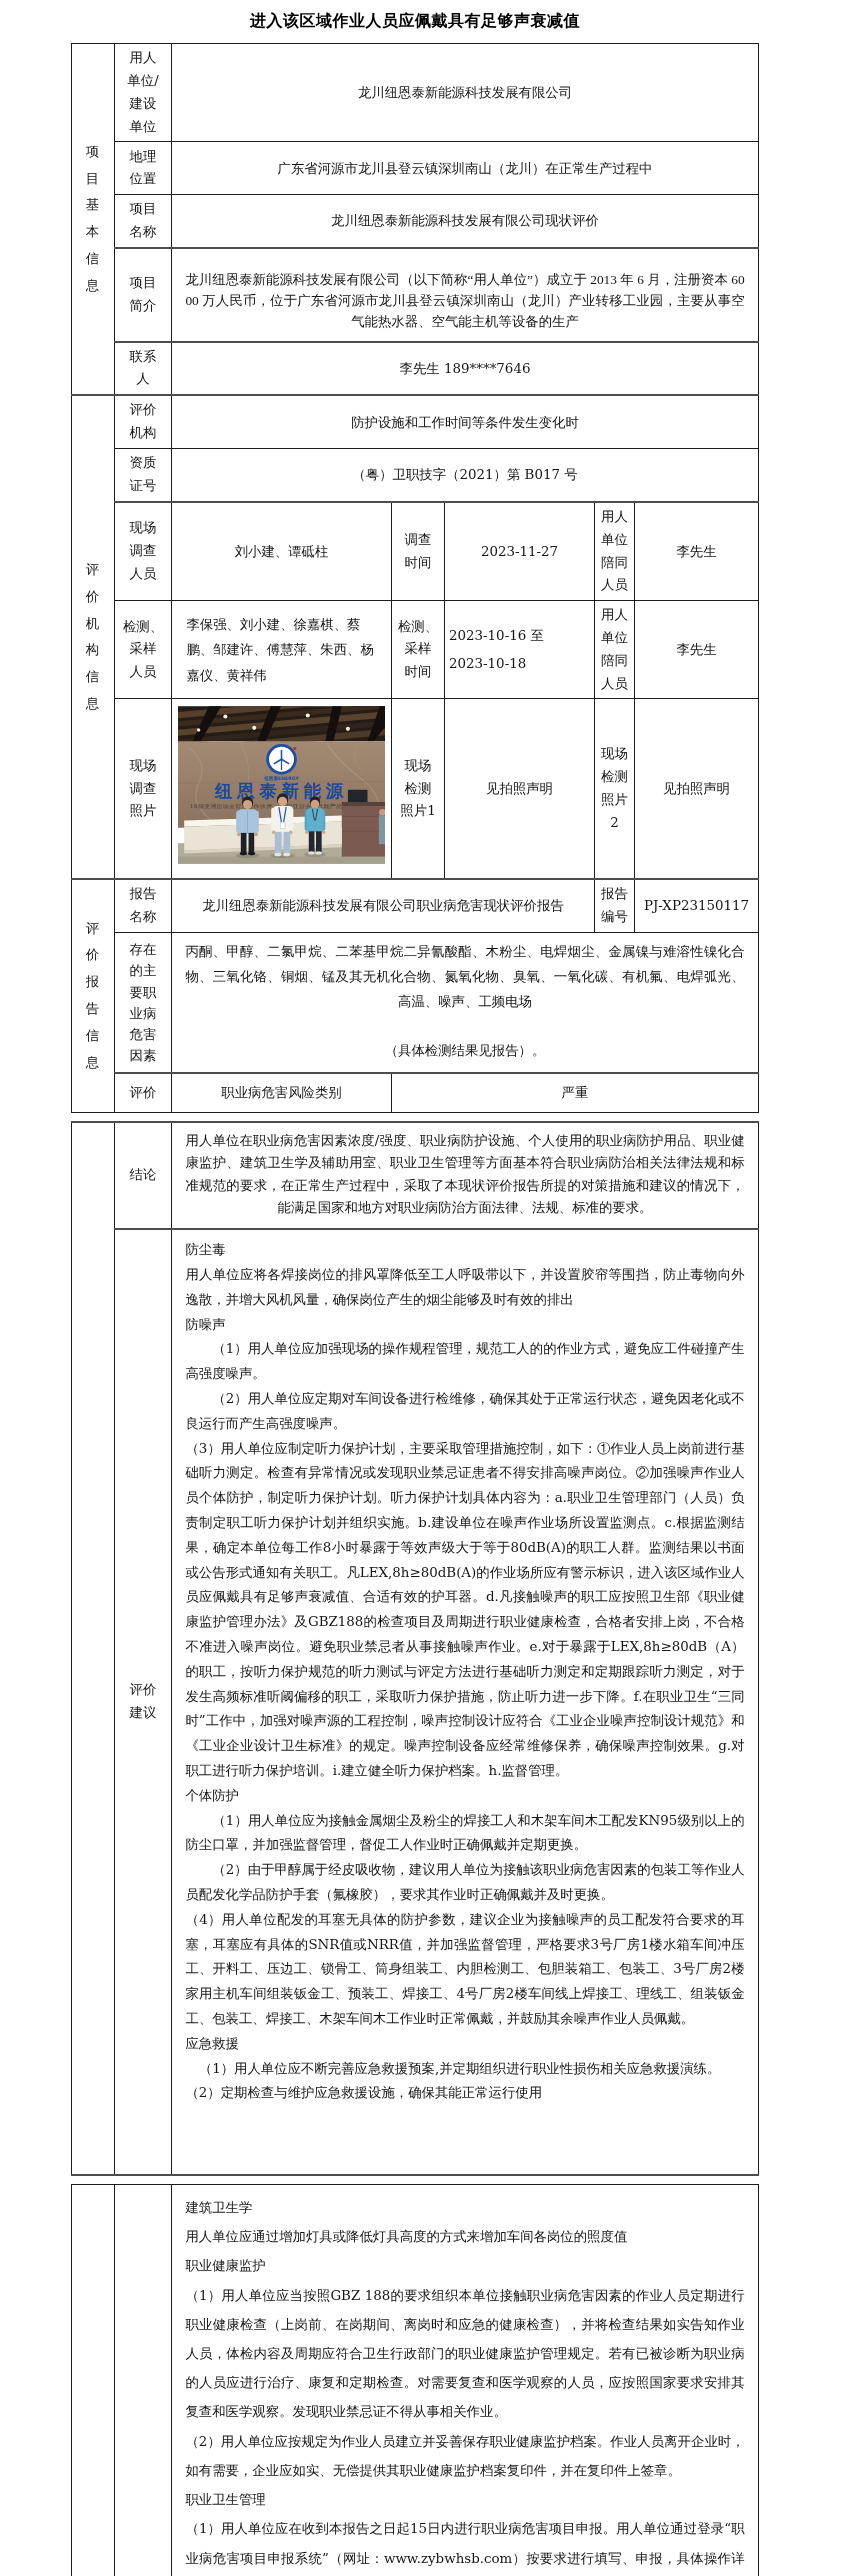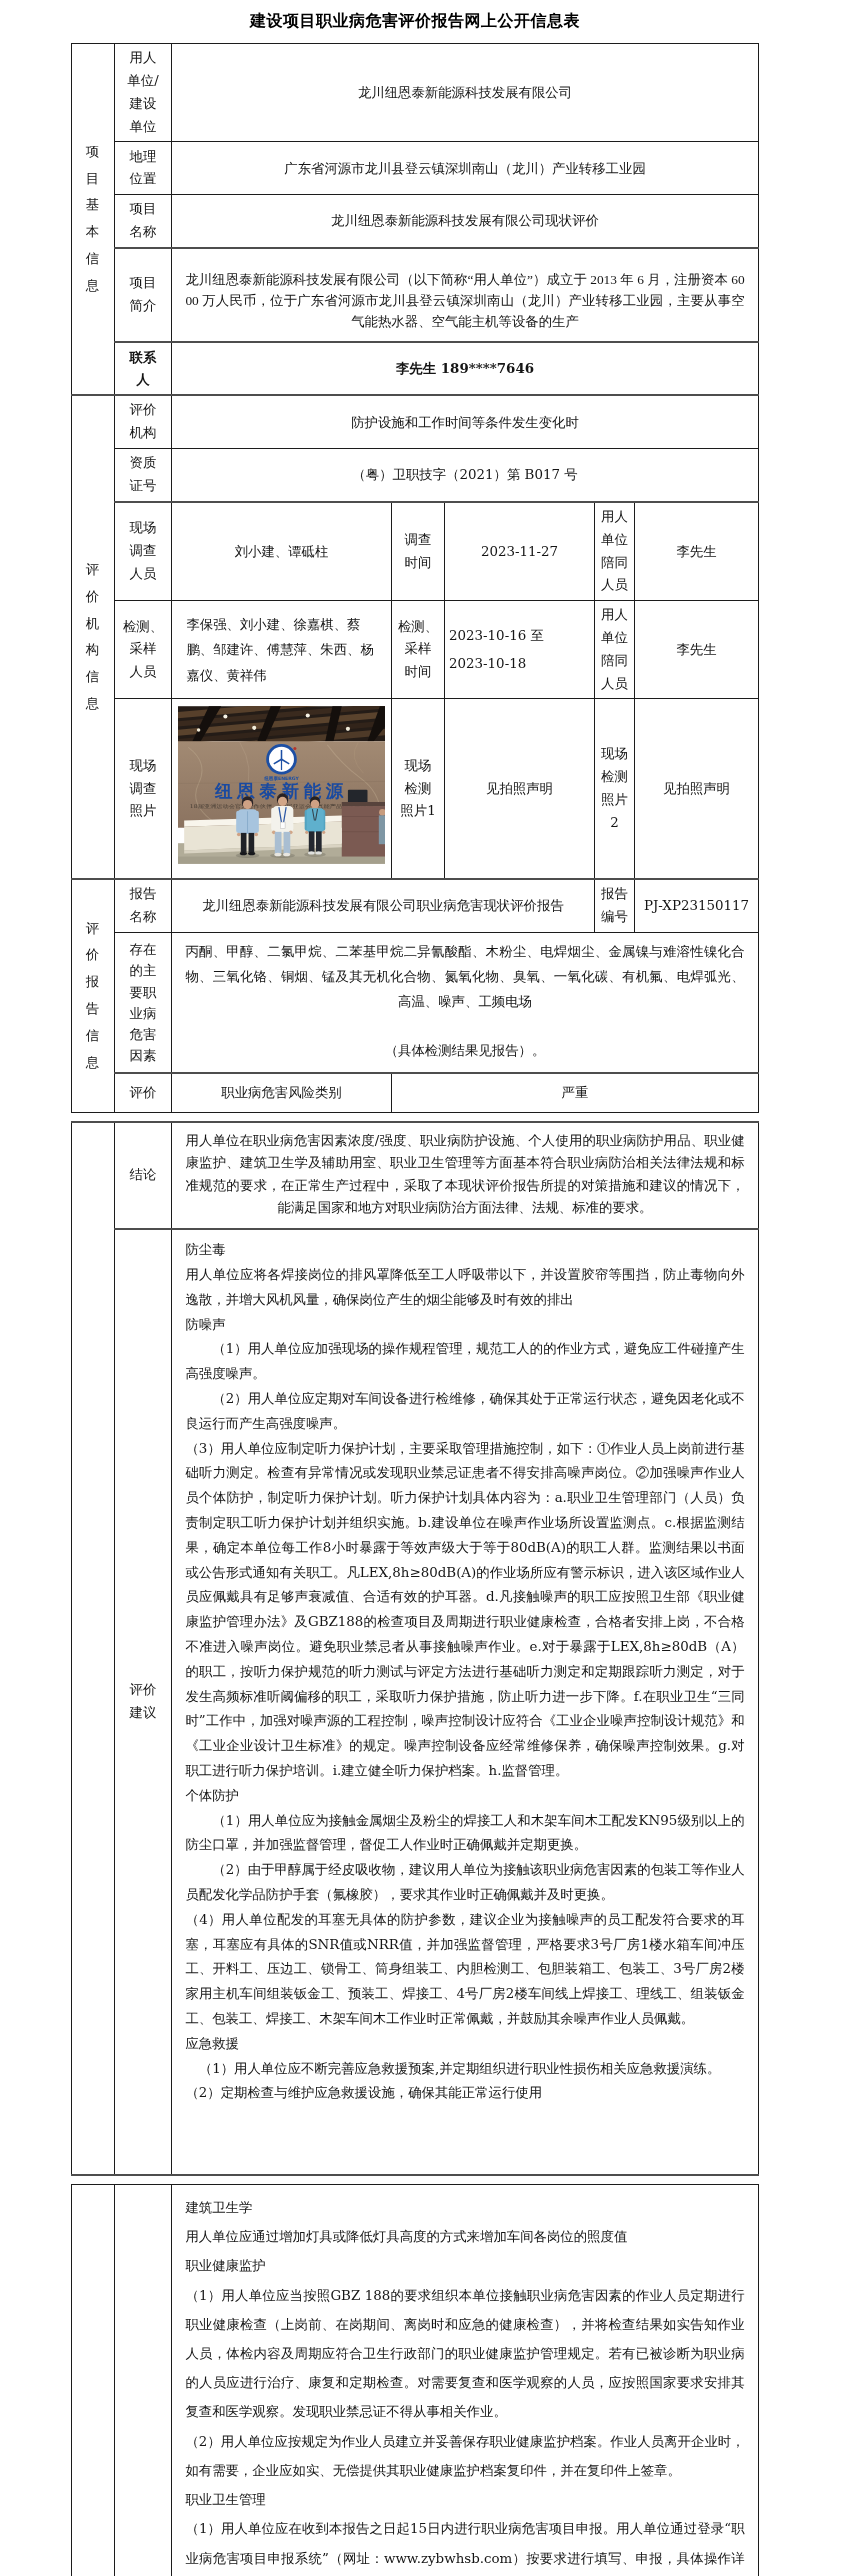--- a/index.html
+++ b/index.html
@@ -27,33 +27,33 @@
   .intro{line-height:1.58;padding-top:20px;font-family:Liberation Serif, serif;}
   .conclusion{line-height:1.68;padding-top:7.2px;}
   .hazards{line-height:1.85;padding-top:7.2px;}
   .suggest1{line-height:1.85;}
   .suggest2{line-height:2.18;}
   .names{text-align:left;padding:5.2px 14.4px;line-height:1.9;}
   .date-left{text-align:left;padding-left:4px;white-space:pre-line;line-height:2.1;}
   .photo-cell{padding:6.2px 5.2px 7.2px 5.2px;vertical-align:middle;text-align:center;}
   
   tr.h-r1{height:90px;}  tr.h-r2{height:46px;}   tr.h-r3{height:44px;}
-  tr.h-r4{height:68px;}  tr.h-r5{height:46px;font-weight:bold;}   tr.h-r6{height:46px;}
+  tr.h-r4{height:68px;}  tr.h-r5{height:46px;}   tr.h-r6{height:46px;}
   tr.h-r7{height:45px;}   tr.h-r8{height:89px;}  tr.h-r9{height:90px;}
   tr.h-r10{height:178px;} tr.h-r11{height:46px;}  tr.h-r12{height:137px;}
   tr.h-r13{height:39px;}  tr.h-r14{height:91px;} tr.h-r15{height:946px;}
   tr.h-r16{height:869px;}
   .sign-text{font-family:"DejaVu Sans","Liberation Sans",sans-serif;font-weight:bold;}
 </style>
 </head>
 <body>
 
 <div class="page">
 
-  <div class="doc-title">建设项目职业病危害评价报告网上公开信息表</div>
+  <div class="doc-title">进入该区域作业人员应佩戴具有足够声衰减值</div>
 
   <table class="doc blk1">
     <colgroup>
         <col class="c1">
         <col class="c2">
         <col class="c3">
         <col class="c4">
         <col class="c5">
         <col class="c6">
         <col class="c7">
@@ -68,21 +68,21 @@
 息</td>
         <td class="lcell">用人
 单位/
 建设
 单位</td>
         <td class="vcell" colspan="5">龙川纽恩泰新能源科技发展有限公司</td>
       </tr>
       <tr class="h-r2">
         <td class="lcell">地理
 位置</td>
-        <td class="vcell" colspan="5">广东省河源市龙川县登云镇深圳南山（龙川）产业转移工业园</td>
+        <td class="vcell" colspan="5">广东省河源市龙川县登云镇深圳南山（龙川）在正常生产过程中</td>
       </tr>
       <tr class="h-r3">
         <td class="lcell">项目
 名称</td>
         <td class="vcell" colspan="5">龙川纽恩泰新能源科技发展有限公司现状评价</td>
       </tr>
       <tr class="h-r4 thick">
         <td class="lcell">项目
 简介</td>
         <td class="long intro tjc" colspan="5">龙川纽恩泰新能源科技发展有限公司（以下简称“用人单位”）成立于 2013 年 6 月，注册资本 6000 万人民币，位于广东省河源市龙川县登云镇深圳南山（龙川）产业转移工业园，主要从事空气能热水器、空气能主机等设备的生产</td>

